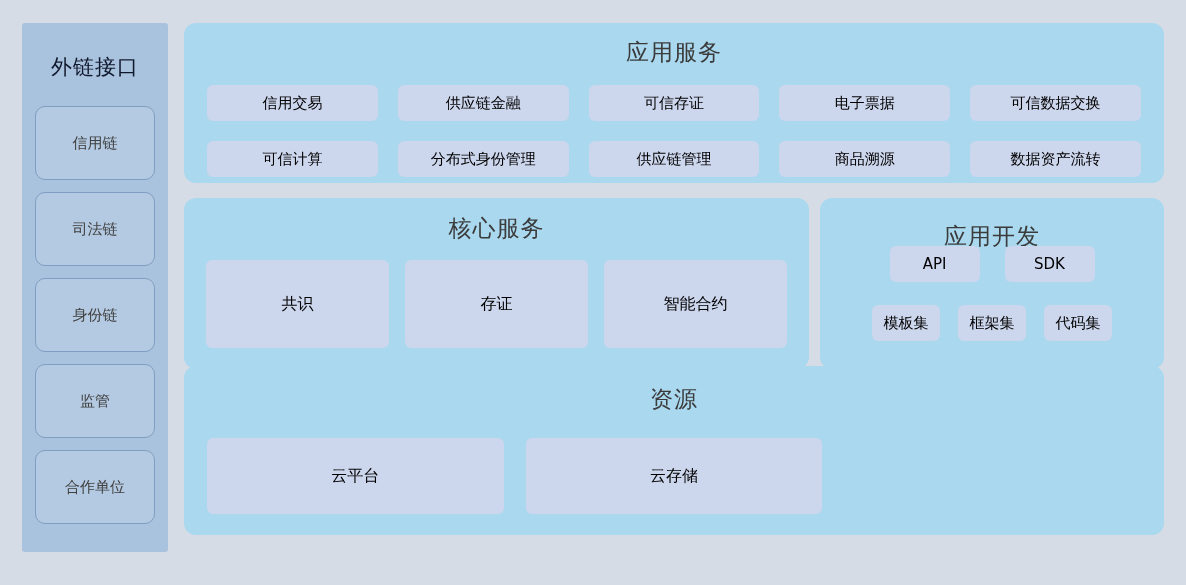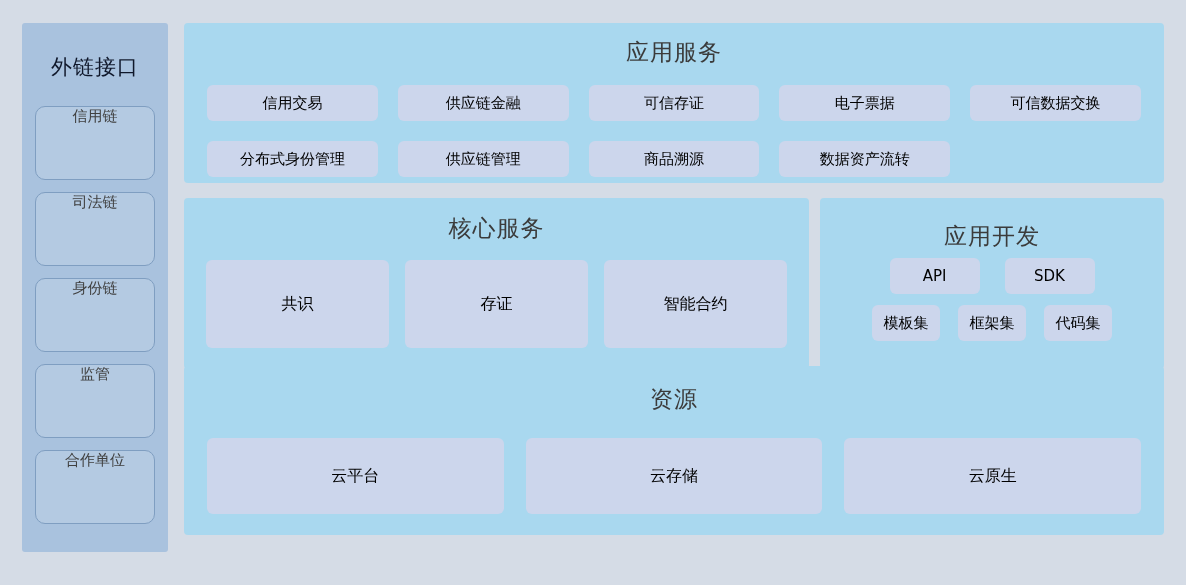--- a/index.html
+++ b/index.html
@@ -48,33 +48,33 @@
     top: 83px;
     width: 120px;
   }
   .sidebar-item {
     height: 74px;
     margin-bottom: 12px;
     background: #b4cae2;
     border: 1.6px solid #7f9ec1;
     border-radius: 10px;
     display: flex;
-    align-items: flex-start;
+    align-items: center;
     justify-content: center;
     font-size: 15px;
     color: #404040;
     box-sizing: border-box;
   }
   .sidebar-item:last-child { margin-bottom: 0; }
 
   
   .panel {
     position: absolute;
     background: #a9d8ef;
-    border-radius: 4px;
+    border-radius: 12px;
     box-sizing: border-box;
   }
   .panel-title {
     text-align: center;
     font-size: 23px;
     color: #3b3b3b;
     line-height: 1;
     letter-spacing: 1px;
   }
 
@@ -138,21 +138,21 @@
   }
   #panel-app-dev .panel-title { padding-top: 27px; }
   .dev-row {
     position: absolute;
     display: flex;
     justify-content: center;
     gap: 18px;
     left: 0;
     width: 344px;
   }
-  #dev-row-1 { top: 60px; gap: 25px; }
+  #dev-row-1 { top: 48px; gap: 25px; }
   #dev-row-2 { top: 107px; }
   #dev-row-1 .card { width: 90px; height: 36px; }
   #dev-row-2 .card { width: 68px; height: 36px; }
 
   
   #panel-resources {
     left: 184px;
     top: 366px;
     width: 980px;
     height: 169px;
@@ -207,20 +207,23 @@
       <div class="card">
         <span>可信存证</span>
       </div>
       <div class="card">
         <span>电子票据</span>
       </div>
       <div class="card">
         <span>可信数据交换</span>
       </div>
       <div class="card">
+        <span>可信计算</span>
+      </div>
+      <div class="card">
         <span>分布式身份管理</span>
       </div>
       <div class="card">
         <span>供应链管理</span>
       </div>
       <div class="card">
         <span>商品溯源</span>
       </div>
       <div class="card">
         <span>数据资产流转</span>
@@ -268,19 +271,16 @@
 
   <div class="panel" id="panel-resources">
     <div class="panel-title">资源</div>
     <div class="res-grid">
       <div class="card">
         <span>云平台</span>
       </div>
       <div class="card">
         <span>云存储</span>
       </div>
-      <div class="card">
-        <span>云原生</span>
-      </div>
     </div>
   </div>
 
 </div>
 
 </body></html>

